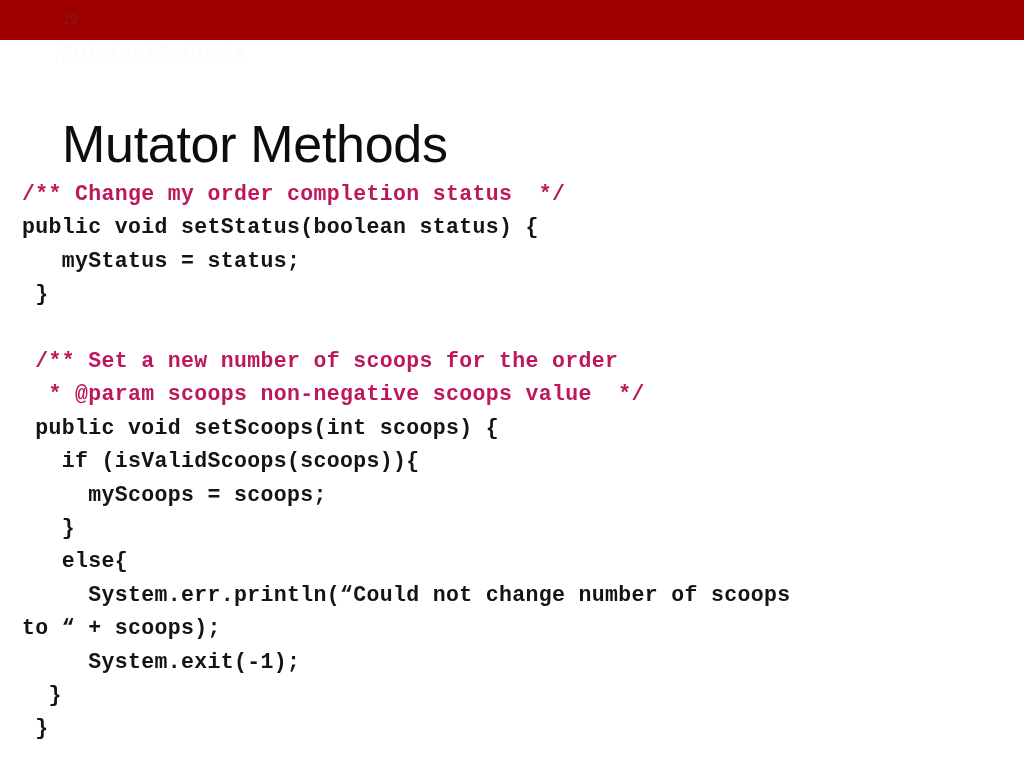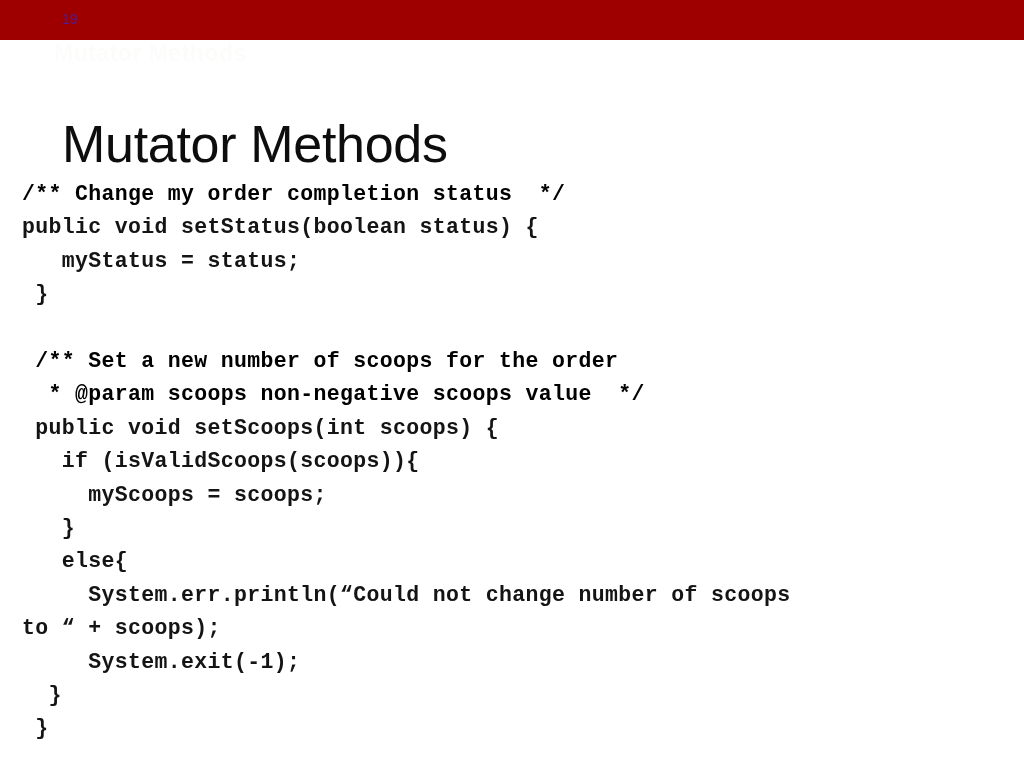--- a/index.html
+++ b/index.html
@@ -31,21 +31,21 @@
     height: 40px;
     background: #9e0000;
   }
   .slide-number {
     position: absolute;
     left: 62px;
     top: 11px;
     font-family: "Liberation Sans", sans-serif;
     font-size: 14px;
     line-height: 16px;
-    color: #4c1d95;
+    color: #7f1d1d;
     letter-spacing: 0.2px;
   }
 
   
   .watermark {
     position: absolute;
     left: 54px;
     top: 40px;
     font-family: "Liberation Sans", sans-serif;
     font-size: 23px;
@@ -82,21 +82,21 @@
     font-weight: bold;
     color: #141414;
     white-space: pre;
     letter-spacing: 0.35px;
   }
   .code-line {
     white-space: pre;
     min-height: 33.4px;
   }
   .code-line.comment {
-    color: #000000;
+    color: #be185d;
   }
   .code-line.blank {
     height: 33.4px;
   }
 </style>
 </head>
 <body>
 
 <div class="slide">
 

